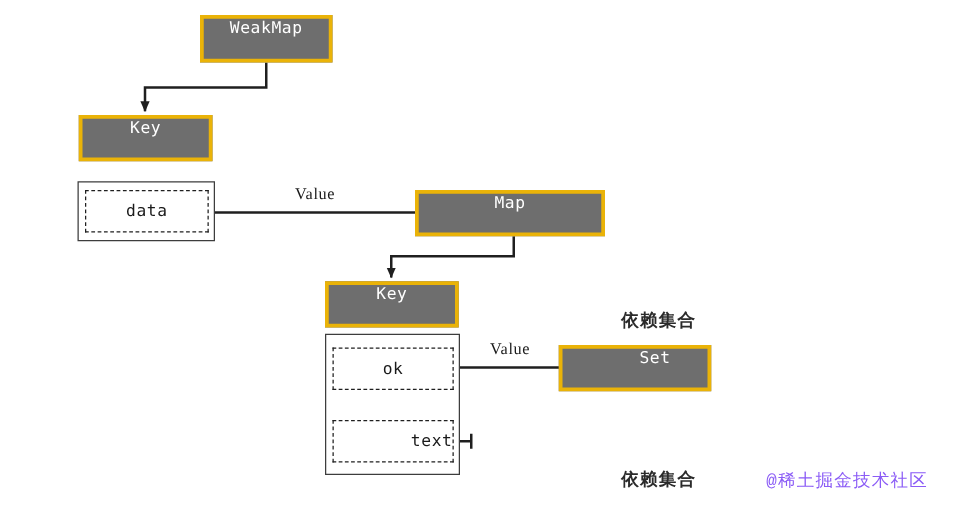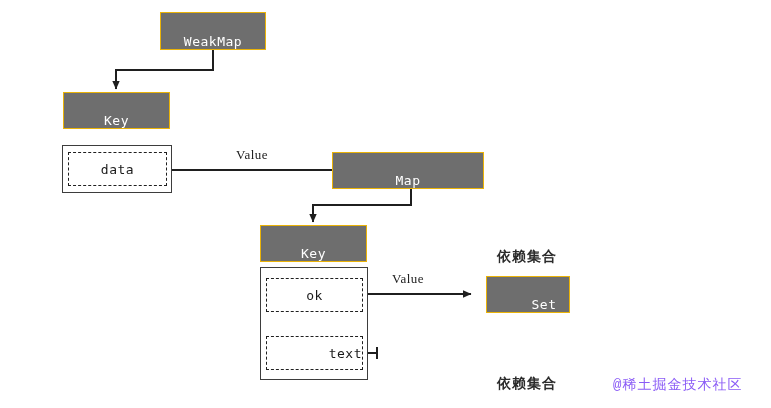--- a/index.html
+++ b/index.html
@@ -11,25 +11,25 @@
     position: relative;
     width: 771px;
     height: 408px;
     background: #ffffff;
     overflow: hidden;
     font-family: "DejaVu Sans Mono", monospace;
   }
   .gbox {
     position: absolute;
     background: #6e6e6e;
-    border: 1px solid #eab308;
+    border: 3px solid #eab308;
     box-sizing: border-box;
     color: #ffffff;
     display: flex;
-    align-items: flex-end;
+    align-items: flex-start;
     justify-content: center;
     font-family: "DejaVu Sans Mono", monospace;
     font-size: 13px;
     letter-spacing: 0.5px;
   }
   .wbox {
     position: absolute;
     background: #ffffff;
     border: 1.5px solid #3d3d3d;
     box-sizing: border-box;
@@ -137,21 +137,21 @@
     <span>ok</span>
   </div>
   <div class="dbox" style="left:266px; top:336px; width:97px; height:34px;justify-content:flex-end;">
     <span>text</span>
   </div>
 
   <div class="edge-label" style="left:392px; top:271px;">Value</div>
 
   <div class="cn-label" style="left:497px; top:248px;">依赖集合</div>
 
-  <div class="gbox" style="left:486px; top:276px; width:84px; height:37px;padding-left:32px;">
+  <div class="gbox" style="left:447px; top:276px; width:122px; height:37px;padding-left:32px;">
     <span>Set</span>
   </div>
 
   <div class="cn-label" style="left:497px; top:375px;">依赖集合</div>
 
   <div class="watermark" style="left:613px; top:376px;">@稀土掘金技术社区</div>
 
 </div>
 
 </body></html>

